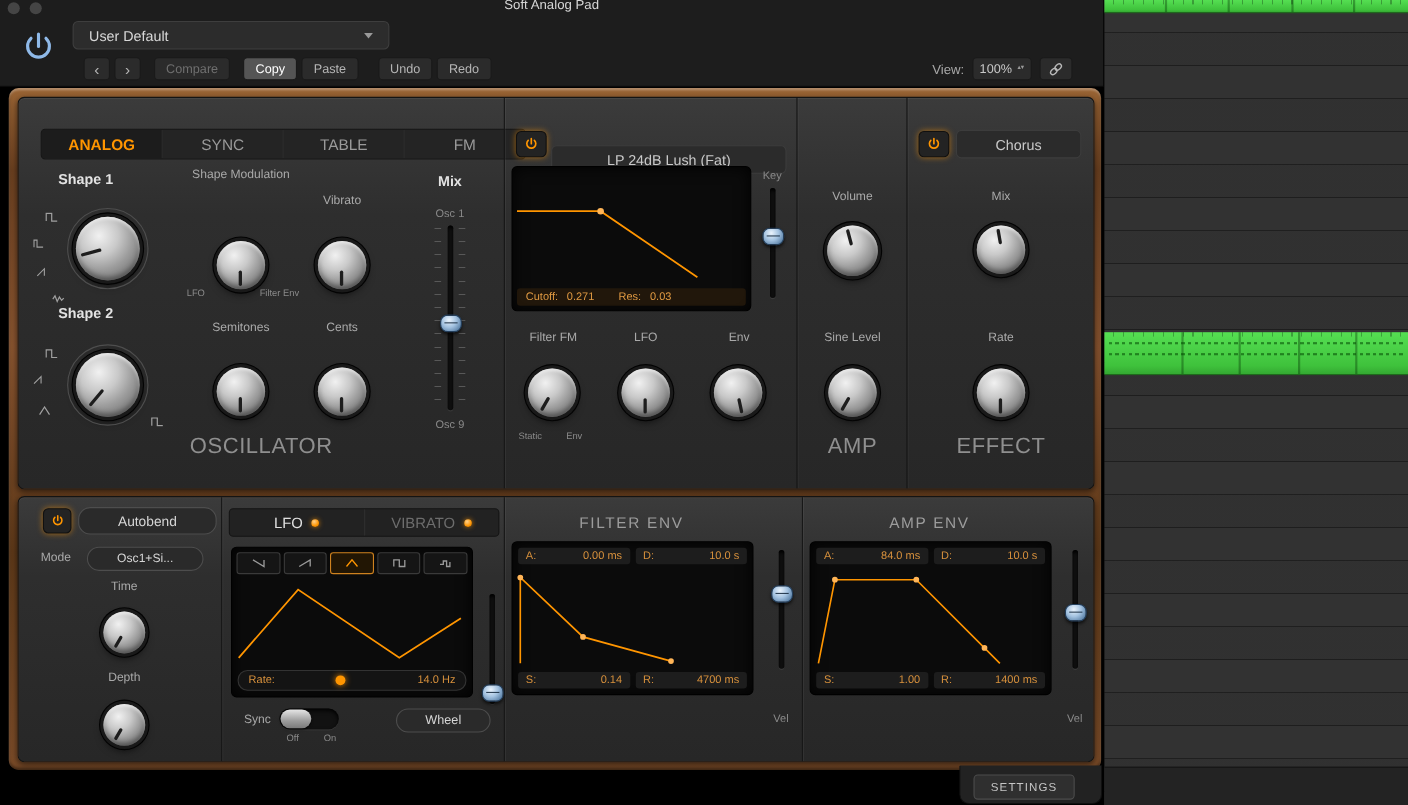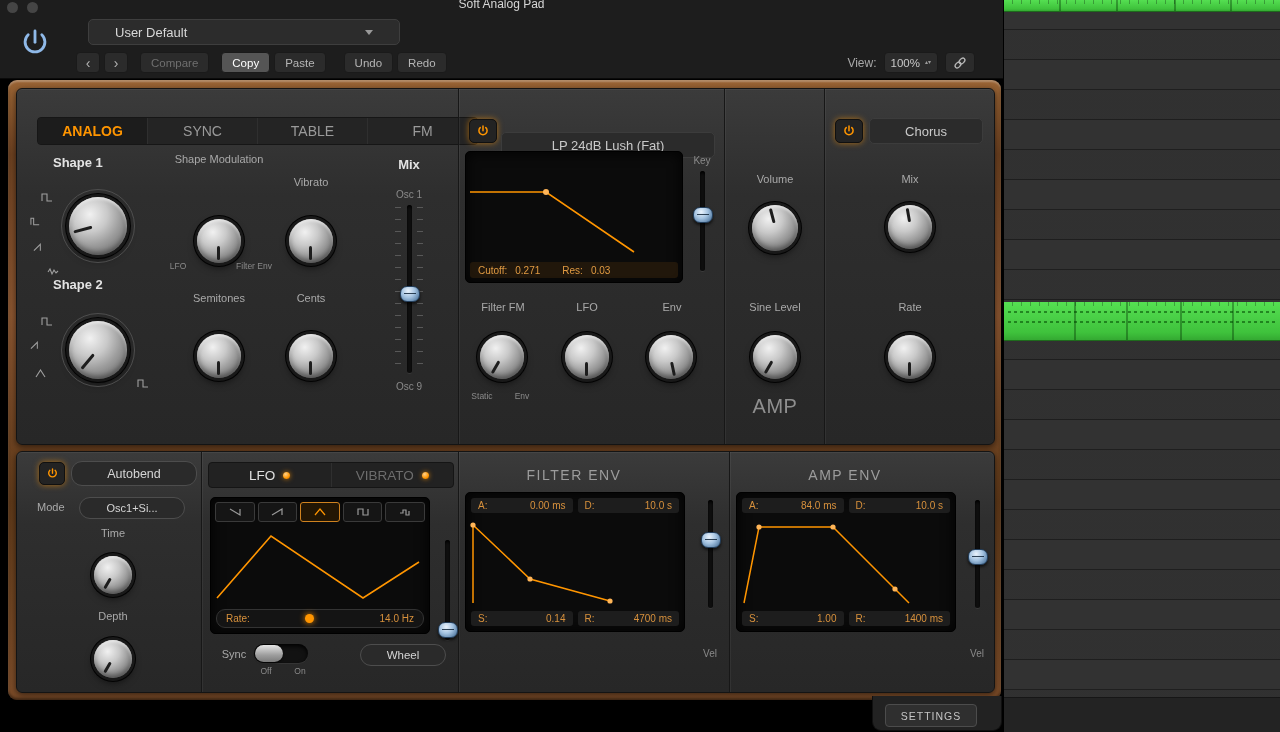--- a/index.html
+++ b/index.html
@@ -4,21 +4,21 @@
 <style>
   html,body{margin:0;padding:0;background:#000;}
   body{width:1280px;height:732px;position:relative;overflow:hidden;
        font-family:"Liberation Sans",sans-serif;-webkit-font-smoothing:antialiased;}
   .abs{position:absolute;}
   
   .hdr{position:absolute;left:0;top:0;width:1003px;height:78px;background:#1d1d1d;border-bottom:1px solid #0a0a0a;}
   .win-title{position:absolute;left:0;top:-3px;width:1003px;text-align:center;color:#d6d6d6;font-size:12px;}
   .mac-dot{position:absolute;top:2px;width:11px;height:11px;border-radius:50%;background:#454545;}
   .pwr-main{position:absolute;left:18px;top:26px;width:34px;height:34px;color:#8fb9e8;}
-  .preset-box{position:absolute;left:66px;top:19px;width:258px;height:24px;background:#2c2c2c;border:1px solid #3e3e3e;border-radius:5px;display:flex;align-items:center;padding:0 26px;color:#d8d8d8;font-size:13px;margin-left:22px;}
+  .preset-box{position:absolute;left:66px;top:19px;width:258px;height:24px;background:#2c2c2c;border:1px solid #3e3e3e;border-radius:5px;display:flex;align-items:center;padding:0 14px;color:#d8d8d8;font-size:13px;}
   .preset-box .caret{margin-left:auto;width:0;height:0;border-left:4px solid transparent;border-right:4px solid transparent;border-top:5px solid #9a9a9a;}
   .tbtn{height:19px;background:#2b2b2b;border:1px solid #1a1a1a;border-radius:4px;color:#b5b5b5;font-size:11.5px;display:inline-flex;align-items:center;justify-content:center;padding:0 10px;}
   .tbtn.dim{color:#6f6f6f;}
   .tbtn.sel{background:#555;color:#fff;}
   .navrow{position:absolute;left:76px;top:52px;display:flex;gap:4px;align-items:center;}
   .chev{width:22px;padding:0;font-size:14px;line-height:1;}
   .viewrow{position:absolute;right:28px;top:52px;display:flex;gap:7px;align-items:center;color:#a8a8a8;font-size:12px;}
   .stepper{height:19px;background:#2b2b2b;border:1px solid #1a1a1a;border-radius:4px;display:flex;align-items:center;gap:5px;padding:0 6px;color:#c8c8c8;font-size:11.5px;}
   .steparrows{display:flex;flex-direction:column;font-size:6px;line-height:5px;color:#9a9a9a;}
   .linkbtn{width:28px;height:19px;background:#2b2b2b;border:1px solid #1a1a1a;border-radius:4px;display:flex;align-items:center;justify-content:center;}
@@ -220,20 +220,21 @@
       <div class="lbl bold" style="left:362px;top:68px;width:60px">Mix</div>
       <div class="lbl tiny" style="left:362px;top:100px;width:60px;font-size:10px">Osc 1</div>
       <div class="vslider" style="left:384px;top:116px;height:168px">
         <div class="ticks" style="left:-6px"></div>
         <div class="ticks" style="right:-6px"></div>
         <div class="vtrack"></div>
         <div class="vhandle" style="top:48%"></div>
       </div>
       <div class="lbl tiny" style="left:362px;top:292px;width:60px;font-size:10px">Osc 9</div>
 
+      <div class="sec-title" style="left:0;top:306px;width:441px">OSCILLATOR</div>
     </div>
 
     <div class="section sep" style="left:441px;width:266px">
       <div class="pwr-sm" style="left:10px;top:30px">
         <svg width="14" height="14" viewBox="0 0 24 24" fill="none" stroke="currentColor" stroke-width="2.6" stroke-linecap="round">
             <path d="M12 3.5v8"></path>
             <path d="M7.2 6.2a7 7 0 1 0 9.6 0"></path>
           </svg>
       </div>
       <div class="drop" style="left:42px;top:43px;width:212px;height:24px">
@@ -313,20 +314,21 @@
           <div class="kf">
             <div class="kp" style="transform:rotate(-10deg)"></div>
           </div>
         </div>
       <div class="lbl" style="left:20px;top:212px;width:130px">Rate</div>
       <div class="knob" style="--s:44px;left:63px;top:246px">
           <div class="kf">
             <div class="kp" style="transform:rotate(180deg)"></div>
           </div>
         </div>
+      <div class="sec-title" style="left:0;top:306px;width:170px">EFFECT</div>
     </div>
   </div>
 
   <div class="panel p2">
 
     <div class="section" style="left:0;width:184px">
       <div class="pwr-sm" style="left:22px;top:10px;width:24px;height:21px">
         <svg width="13" height="13" viewBox="0 0 24 24" fill="none" stroke="currentColor" stroke-width="2.6" stroke-linecap="round">
             <path d="M12 3.5v8"></path>
             <path d="M7.2 6.2a7 7 0 1 0 9.6 0"></path>

